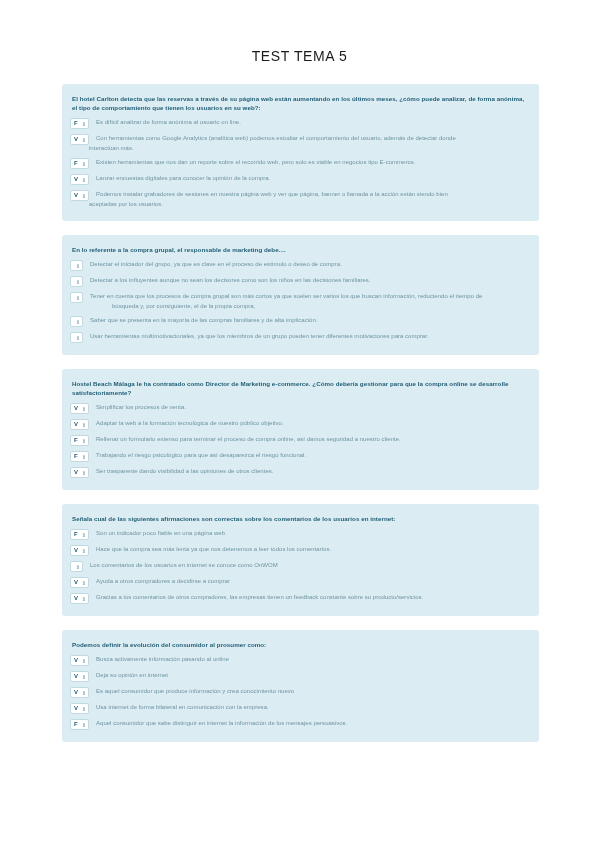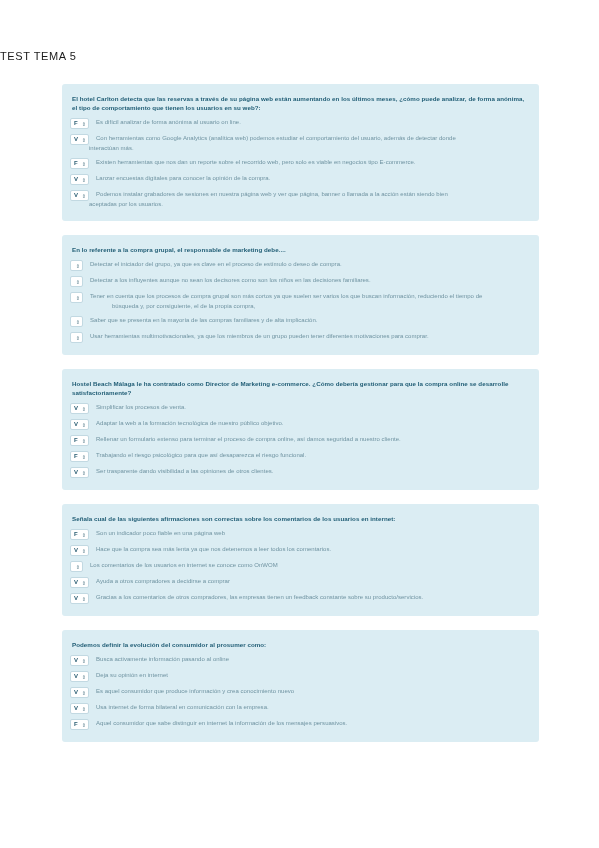--- a/index.html
+++ b/index.html
@@ -15,23 +15,23 @@
     overflow: hidden;
   }
   .page {
     position: relative;
     width: 599px;
     height: 848px;
     background: #ffffff;
     box-sizing: border-box;
   }
   .doc-title {
-    text-align: left;
+    text-align: center;
     padding-top: 50px;
-    font-size: 11px;
+    font-size: 14px;
     line-height: 12px;
     letter-spacing: 0.6px;
     color: #1b1b1b;
     font-family: "Liberation Sans", sans-serif;
   }
   .doc-title div {
     white-space: nowrap;
   }
   .blocks {
     margin-top: 22px;

